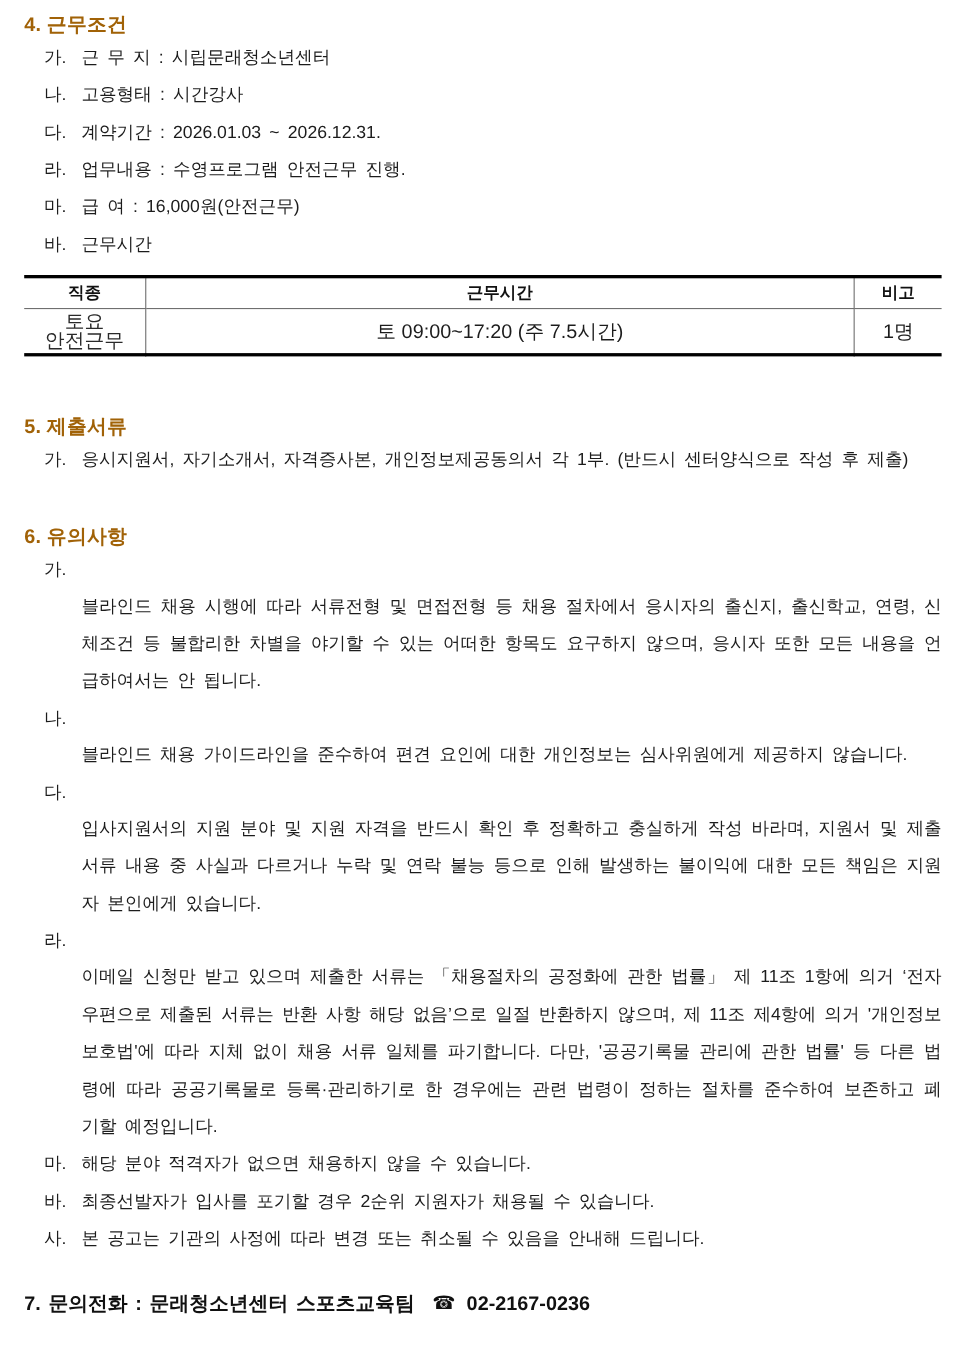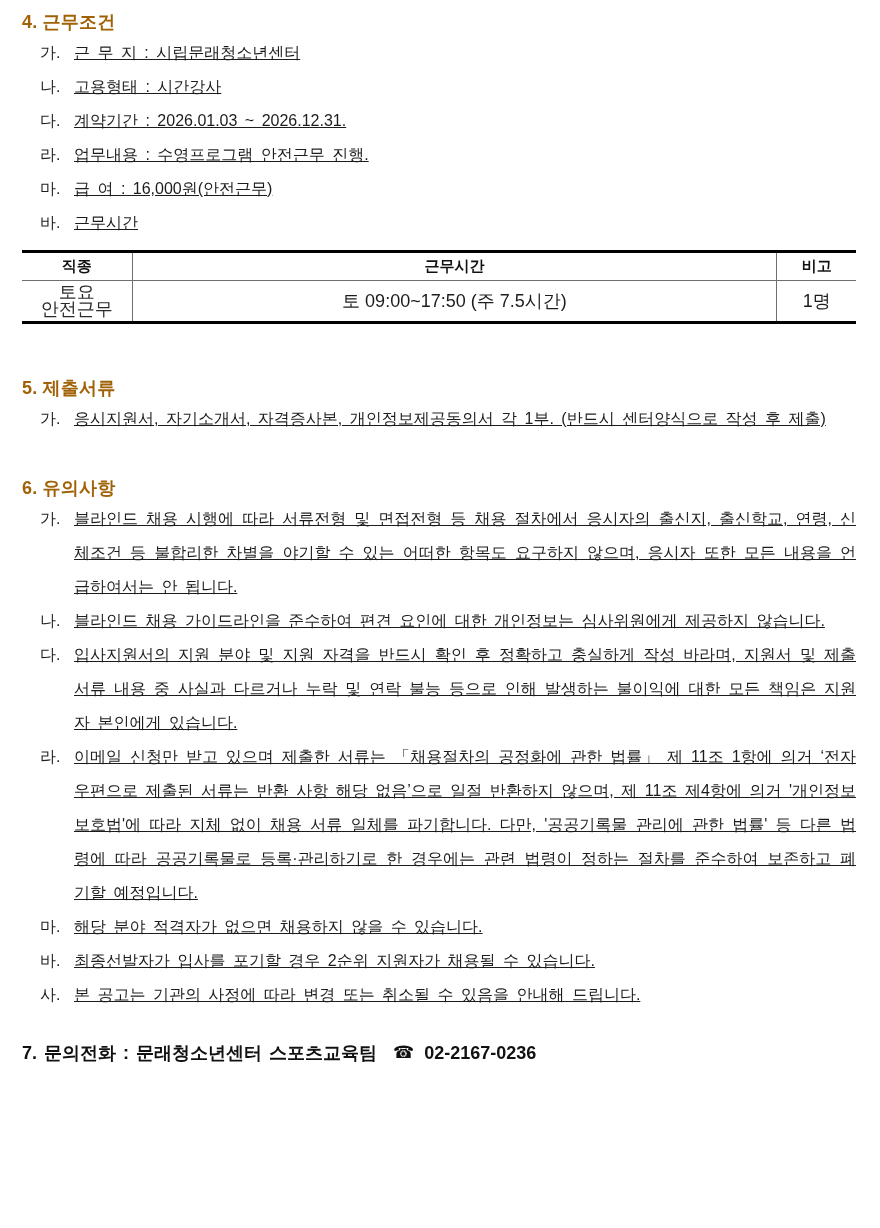--- a/index.html
+++ b/index.html
@@ -35,24 +35,24 @@
     font-size: 16px;
     line-height: 34px;
     word-spacing: 3px;
   }
   .item .lbl {
     flex: 0 0 34px;
   }
   .item .txt {
     flex: 1;
     min-width: 0;
-    text-decoration: underline;
   }
   .justify .txt {
     text-align: justify;
+    margin-top: 33px;
   }
   
   .work-table {
     width: 100%;
     border-collapse: collapse;
     table-layout: fixed;
     margin-top: 10px;
     border-top: 3px solid #000;
     border-bottom: 3px solid #000;
   }
@@ -151,21 +151,21 @@
         <th>근무시간</th>
         <th>비고</th>
       </tr>
     </thead>
     <tbody>
       <tr>
         <td class="cell-job">
           <div>토요</div>
           <div>안전근무</div>
         </td>
-        <td>토  09:00~17:50  (주 7.5시간)</td>
+        <td>토  09:00~17:20  (주 7.5시간)</td>
         <td>1명</td>
       </tr>
     </tbody>
   </table>
 
   <div class="gap-table-after"></div>
 
   <div class="sec-title">5. 제출서류</div>
 
   <div class="items">

